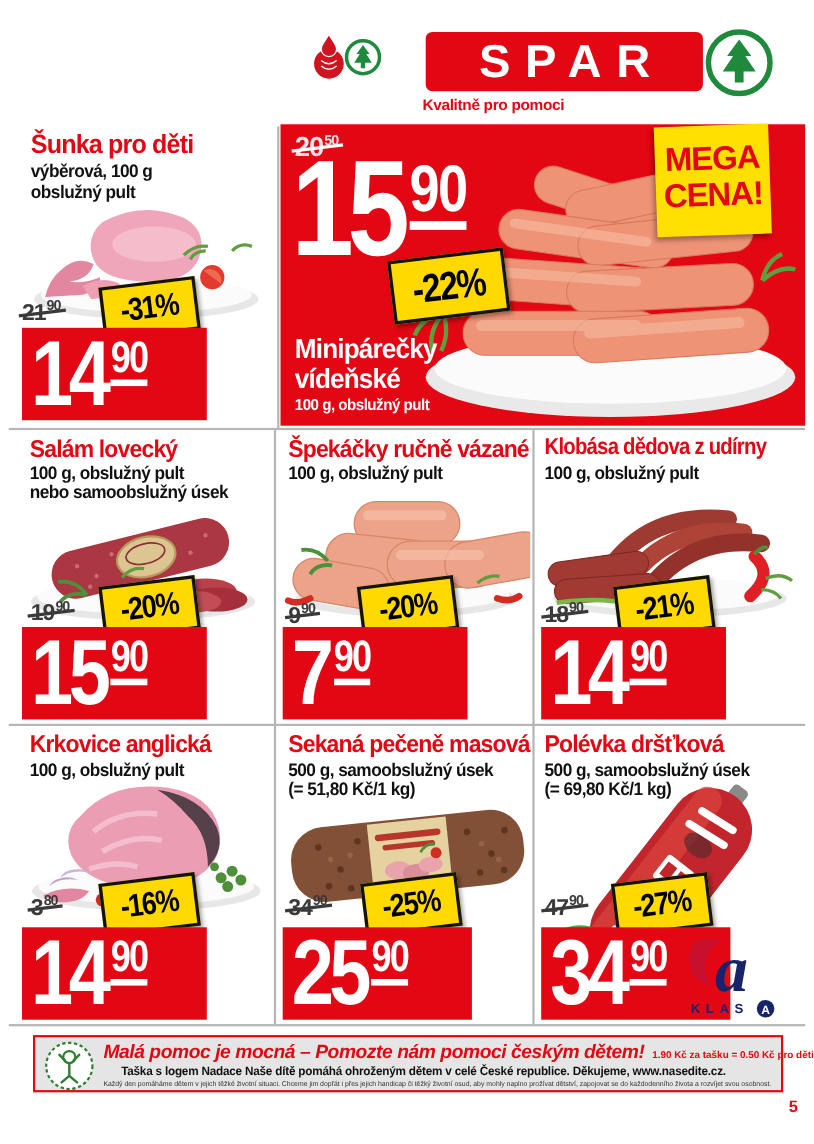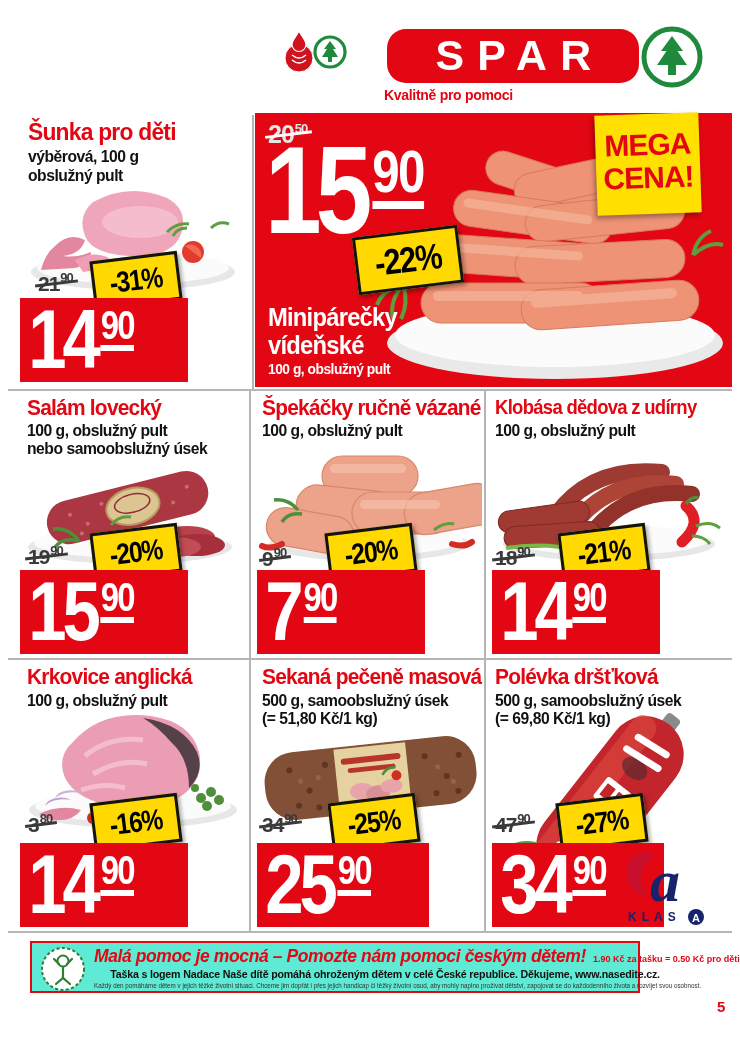--- a/index.html
+++ b/index.html
@@ -1,21 +1,21 @@
 <!DOCTYPE html>
 <html><head>
 <meta charset="utf-8">
 <style>
   html,body{margin:0;padding:0;background:#ffffff;}
   #page{position:relative;width:740px;height:1040px;background:#ffffff;overflow:hidden;
         font-family:"Liberation Sans", sans-serif;}
   
   .site{position:absolute;left:129px;top:36px;color:#e30613;font-weight:bold;font-size:19px;letter-spacing:-0.6px;text-decoration:none;}
   .hicon{position:absolute;}
-  .sparlogo{position:absolute;left:387px;top:29px;width:252px;height:54px;background:#e30613;border-radius:19px;
+  .sparlogo{position:absolute;left:387px;top:29px;width:252px;height:54px;background:#e30613;border-radius:6px;
             display:flex;align-items:center;justify-content:center;}
   .sparlogo span{color:#fff;font-weight:bold;font-size:42px;letter-spacing:13px;padding-left:13px;transform:scaleY(1.0) scaleX(1.02);}
   .tagline{position:absolute;left:384px;top:87px;color:#e30613;font-weight:bold;font-size:14px;letter-spacing:-0.3px;}
   
   .hdiv{position:absolute;left:8px;width:724px;height:2px;background:#b5b5b5;}
   .vdiv{position:absolute;width:2px;background:#b5b5b5;}
   .bigcell{position:absolute;background:#e30613;}
   
   .t{position:absolute;color:#e30613;font-weight:bold;font-size:22px;letter-spacing:-0.8px;white-space:nowrap;transform:scaleX(.95);transform-origin:0 0;}
   .t.w{color:#fff;font-size:25px;}
@@ -40,21 +40,21 @@
          display:flex;align-items:center;justify-content:center;color:#000;font-weight:bold;font-size:29px;
          letter-spacing:-1.5px;box-shadow:2px 3px 4px rgba(0,0,0,.35);}
   .badge>span{display:inline-block;transform:scaleX(.85);}
   .badge.big{font-size:36px;}
   .mega{position:absolute;background:#ffe000;color:#e30613;font-weight:bold;font-size:30px;text-align:center;
         letter-spacing:-1px;transform:rotate(-2deg);box-shadow:-2px 3px 5px rgba(0,0,0,.35);padding-top:14px;box-sizing:border-box;}
   .mega div{line-height:1.1;}
   
   .photo{position:absolute;}
   
-  .fbox{position:absolute;left:30px;top:941px;width:610px;height:52px;border:2px solid #e30613;background:#5eead4;box-sizing:border-box;}
+  .fbox{position:absolute;left:30px;top:941px;width:682px;height:52px;border:2px solid #e30613;background:#e5e5e5;box-sizing:border-box;}
   .fline1{position:absolute;left:62px;top:3px;white-space:nowrap;}
   .fline1 .main{color:#e30613;font-weight:bold;font-style:italic;font-size:17.5px;letter-spacing:-0.4px;}
   .fline1 .note{color:#e30613;font-weight:bold;font-size:9px;margin-left:7px;}
   .fline2{position:absolute;left:62px;top:25px;width:600px;text-align:center;color:#111;font-weight:bold;font-size:11px;letter-spacing:-0.2px;white-space:nowrap;transform:scaleX(.97);transform-origin:0 0;}
   .fline3{position:absolute;left:62px;top:39px;width:608px;text-align:center;color:#333;font-size:6.4px;white-space:nowrap;transform:scaleX(.98);transform-origin:0 0;}
   .pagenum{position:absolute;left:717px;top:998px;color:#e30613;font-weight:bold;font-size:15px;}
 </style>
 </head>
 <body>
 
@@ -101,21 +101,21 @@
     <path d="M78 18 q36 -20 74 -4 q22 12 14 36 q-8 22 -44 22 q-44 0 -52 -20 q-8 -20 8 -34z" fill="#f0a6ba"></path>
     <ellipse cx="125" cy="38" rx="38" ry="16" fill="#f6c2d0" opacity="0.8"></ellipse>
     <path d="M40 62 q14 -14 30 -6 q-4 14 -22 16 q14 2 28 -4 q0 12 -16 16 l-34 2 q4 -16 14 -24z" fill="#e387a0"></path>
     <path d="M60 76 q18 -10 34 -2 q-6 12 -26 14z" fill="#ef9fb3"></path>
     <circle cx="178" cy="68" r="11" fill="#e23b2e"></circle>
     <path d="M170 62 a11 11 0 0 1 16 12z" fill="#f06a52"></path>
     <path d="M152 48 q10 -10 22 -8 M158 52 q4 -8 14 -8" stroke="#5f9e3f" stroke-width="3" fill="none"></path>
     <path d="M196 44 q8 -8 18 -4" stroke="#5f9e3f" stroke-width="3" fill="none"></path>
   </svg>
 
-  <div class="old" style="left:38px;top:271px">
+  <div class="old" style="left:20px;top:271px">
     <span>21</span><sup>90</sup><i class="strike"></i>
   </div>
   <div class="badge" style="left:92px;top:256px;width:82px;height:43px">
     <span>-31%</span>
   </div>
   <div class="pblock" style="left:20px;top:298px;width:168px;height:84px">
     <div class="price">
         <span class="pm">14</span>
         <span class="pd">90</span>
       </div>

